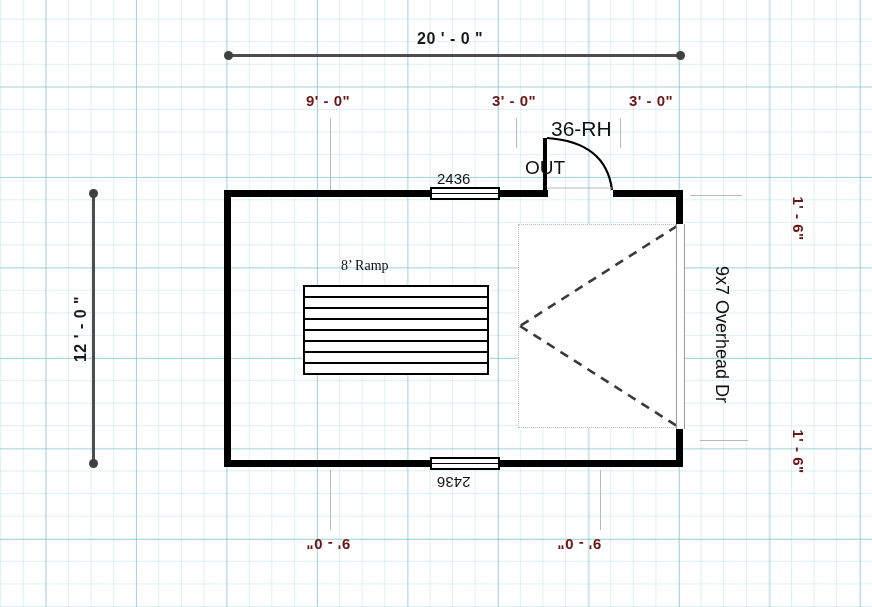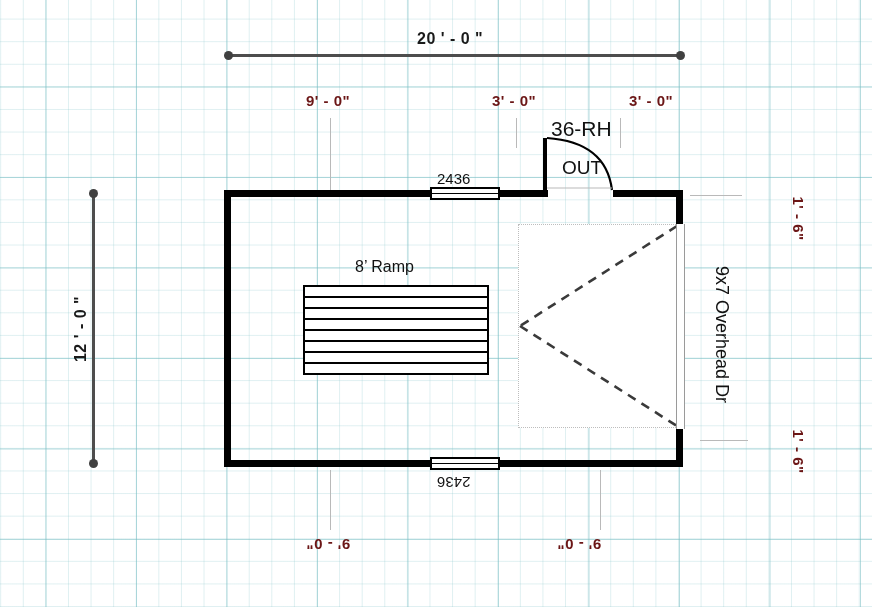--- a/index.html
+++ b/index.html
@@ -174,34 +174,34 @@
 
   <svg class="abs" style="left:540px; top:132px; width:85px; height:62px;" viewBox="0 0 85 62">
 
     <line x1="5" y1="6" x2="5" y2="60" stroke="#000" stroke-width="4"></line>
 
     <path d="M 7 6 Q 66 10 72 58" fill="none" stroke="#000" stroke-width="2.2"></path>
 
     <line x1="7" y1="56" x2="72" y2="56" stroke="#b9b9b9" stroke-width="1"></line>
   </svg>
   <div class="blacktext" style="left:551px; top:117px; font-size:21px;">36-RH</div>
-  <div class="blacktext" style="left:562px; top:157px; font-size:19px;">OUT</div>
+  <div class="blacktext" style="left:525px; top:157px; font-size:19px;">OUT</div>
 
   <div id="oh-region" style="left:518px; top:224px; width:160px; height:204px;"></div>
   <svg class="abs" style="left:518px; top:224px; width:160px; height:204px;" viewBox="0 0 160 204">
     <line x1="159" y1="2" x2="2" y2="102" stroke="#3a3a3a" stroke-width="2.6" stroke-dasharray="9,7"></line>
     <line x1="2" y1="102" x2="159" y2="202" stroke="#3a3a3a" stroke-width="2.6" stroke-dasharray="9,7"></line>
   </svg>
   <div id="oh-jamb" style="left:676px; top:224px; width:9px; height:205px;"></div>
   <div class="blacktext rotcw" style="left:621px; top:324px; width:200px; text-align:center; font-size:18px;">9x7 Overhead Dr</div>
 
   <div id="ramp-body" style="left:303px; top:285px; width:186px; height:90px;">
     <div class="ramp-line" style="top:9px;"></div>
     <div class="ramp-line" style="top:20px;"></div>
     <div class="ramp-line" style="top:31px;"></div>
     <div class="ramp-line" style="top:42px;"></div>
     <div class="ramp-line" style="top:53px;"></div>
     <div class="ramp-line" style="top:64px;"></div>
     <div class="ramp-line" style="top:75px;"></div>
   </div>
-  <div class="blacktext" style="left:355px; top:258px; font-size:16px;">8’ Ramp</div>
+  <div class="blacktext" style="left:341px; top:258px; font-size:14px;font-family:Liberation Serif, serif;">8’ Ramp</div>
 
 </div>
 
 </body></html>

